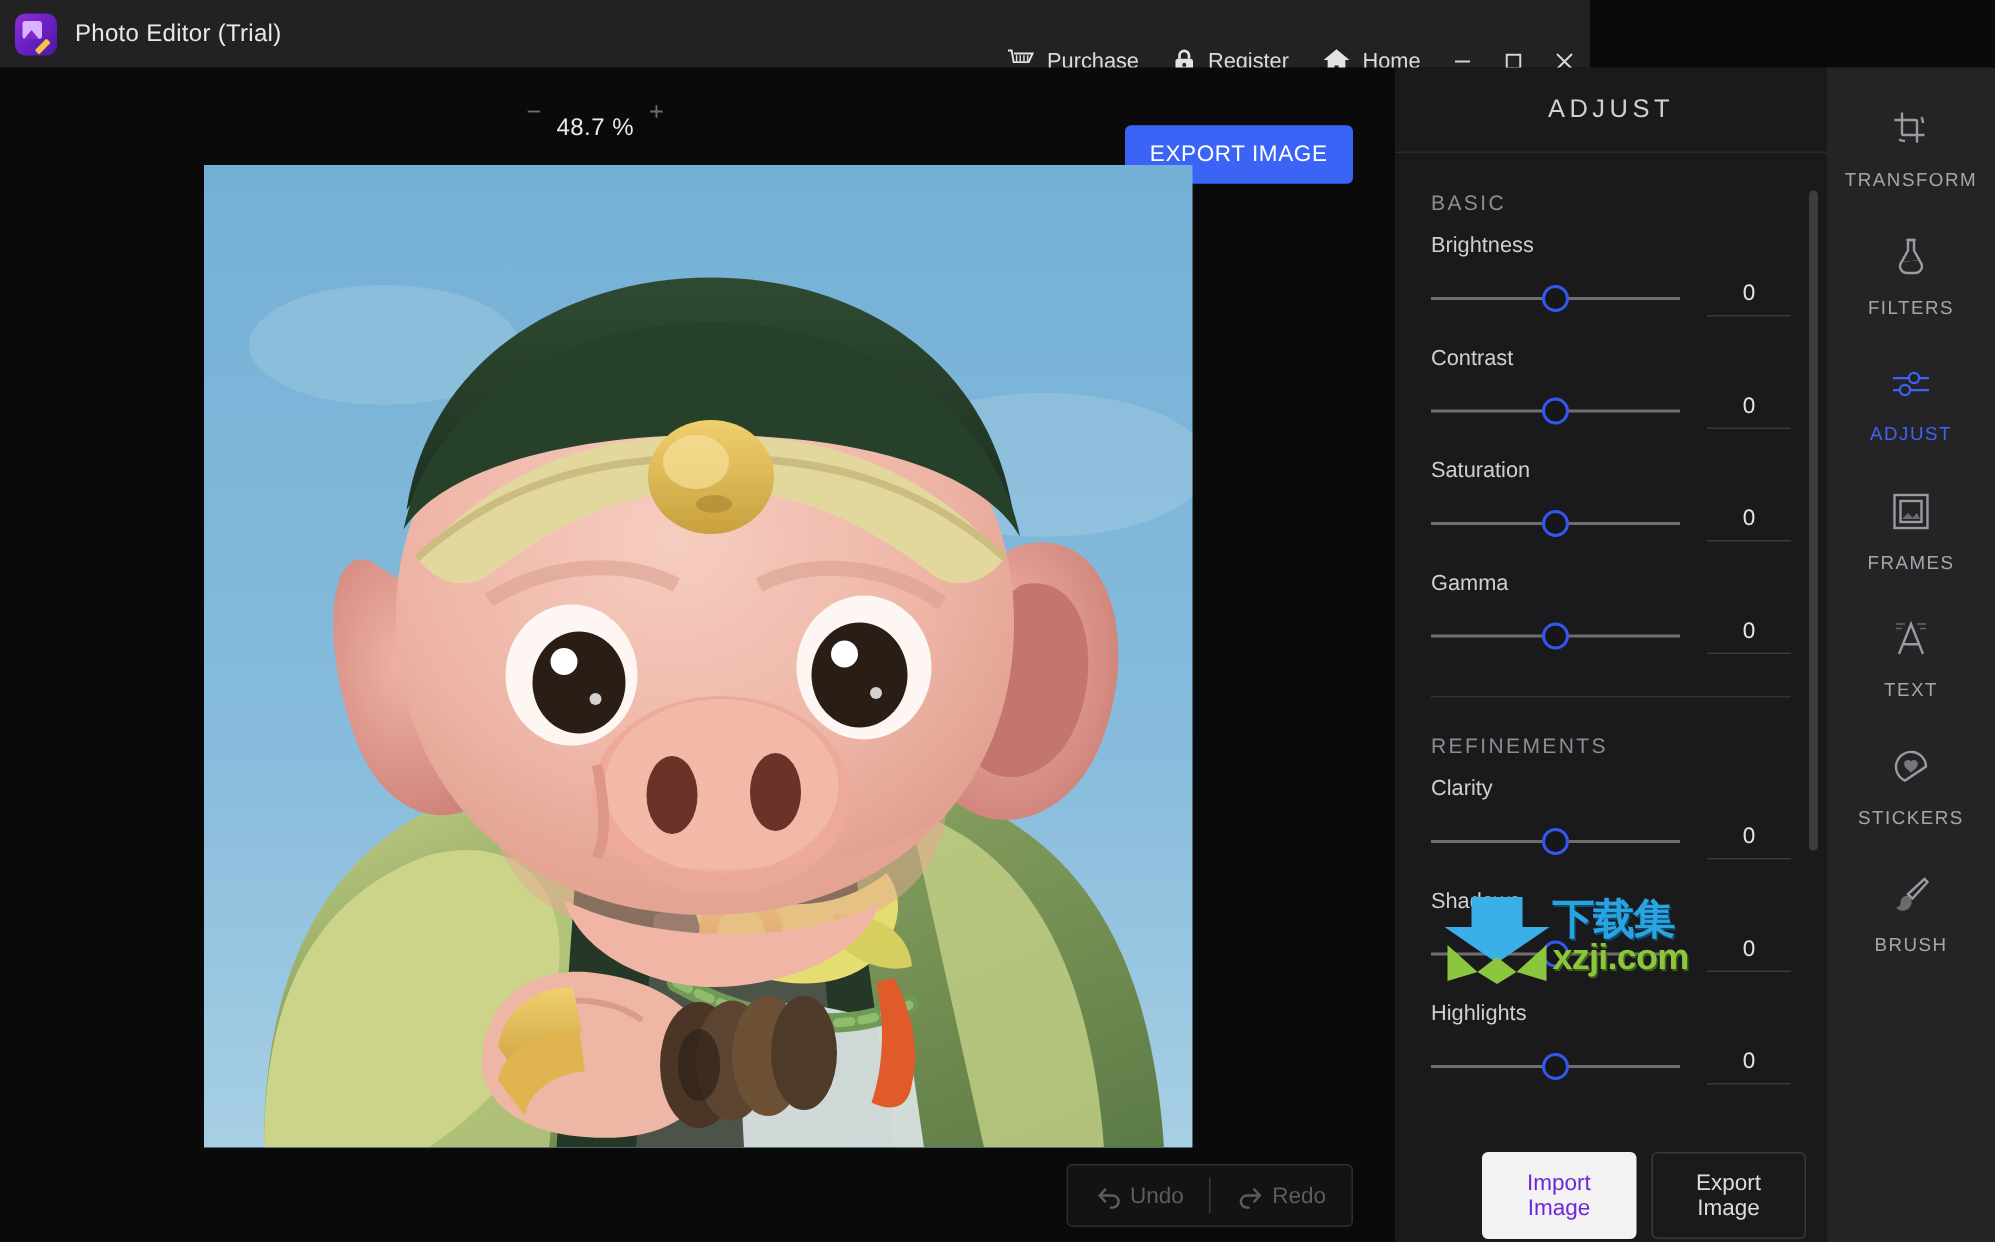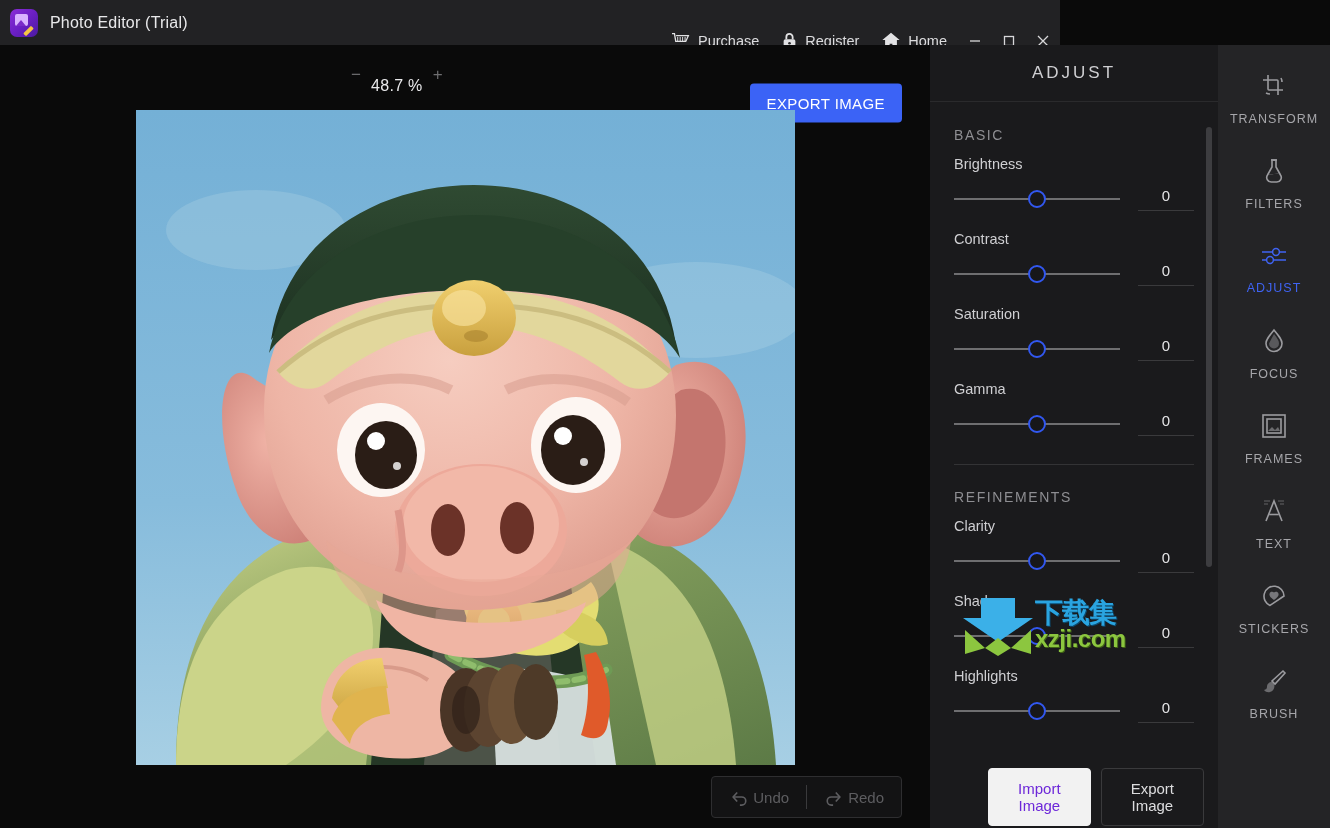--- a/index.html
+++ b/index.html
@@ -526,29 +526,20 @@
         <svg width="28" height="24" viewBox="0 0 28 24" fill="none" stroke="currentColor" stroke-width="1.5">
           <path d="M2 8h10M20 8h6"></path>
             <circle cx="16" cy="8" r="3.4"></circle>
           <path d="M2 16h4M14 16h12"></path>
             <circle cx="10" cy="16" r="3.4"></circle>
         </svg>
       </span>
       <span class="tool-label">ADJUST</span>
     </div>
 
-    <div class="tool">
-      <span class="tool-ico">
-        <svg width="24" height="26" viewBox="0 0 24 26" fill="none" stroke="currentColor" stroke-width="1.6">
-          <path d="M12 2c5 6 8 9.5 8 13.5A8 8 0 0 1 4 15.5C4 11.5 7 8 12 2z"></path>
-          <path d="M12 6c3 4 5 6.5 5 9.5a5 5 0 0 1-10 0" fill="currentColor" stroke="none" opacity=".45"></path>
-        </svg>
-      </span>
-      <span class="tool-label">FOCUS</span>
-    </div>
 
     <div class="tool">
       <span class="tool-ico">
         <svg width="26" height="26" viewBox="0 0 26 26" fill="none" stroke="currentColor" stroke-width="1.6">
           <rect x="2" y="2" width="22" height="22"></rect>
             <rect x="6" y="6" width="14" height="14"></rect>
           <path d="M7 18l4-4 3 3 3-3 2 4z" fill="currentColor" stroke="none" opacity=".6"></path>
         </svg>
       </span>
       <span class="tool-label">FRAMES</span>

